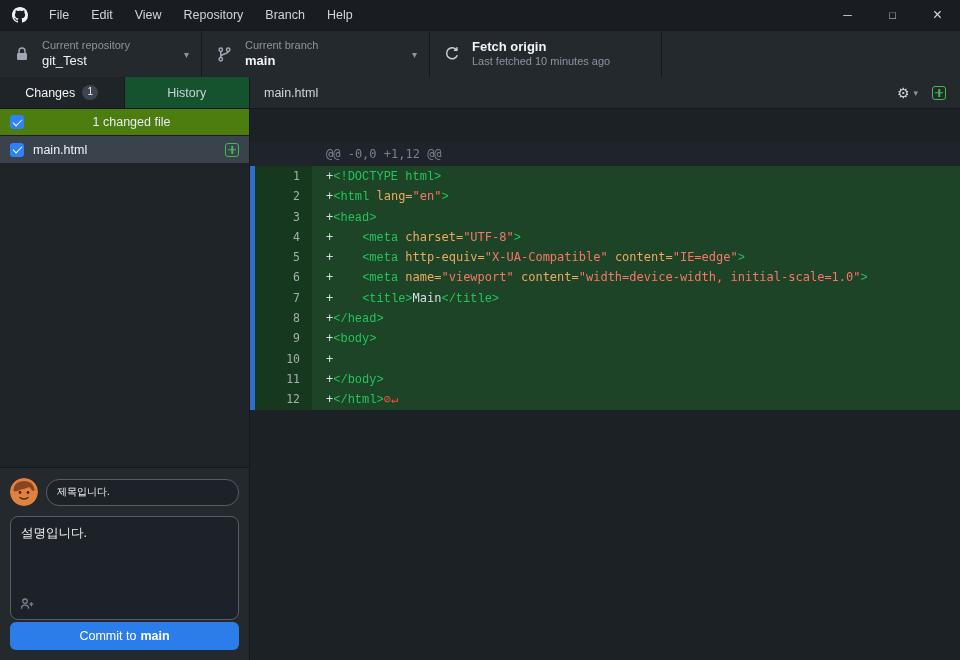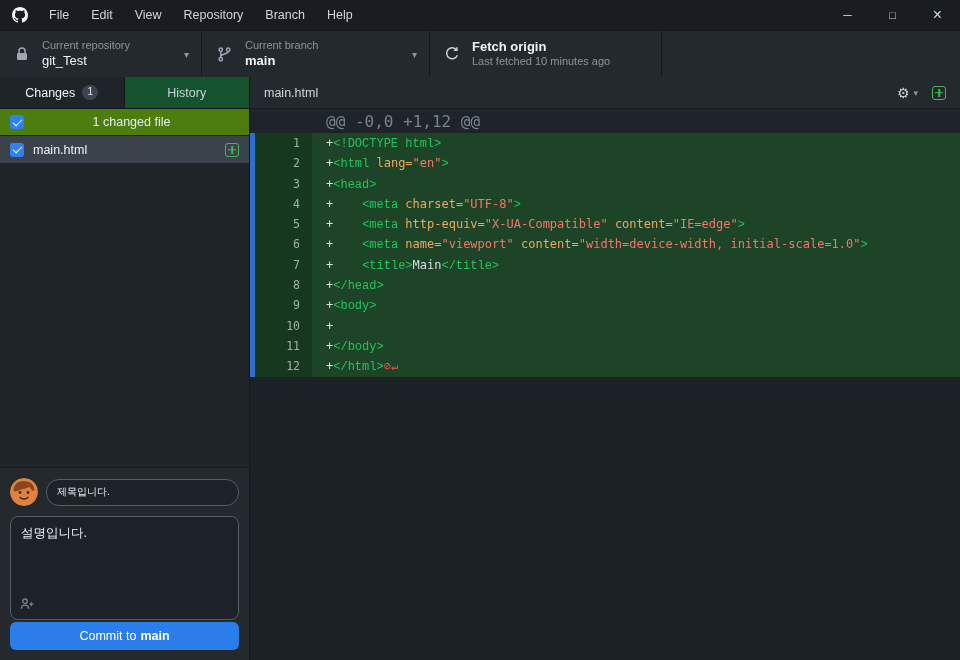--- a/index.html
+++ b/index.html
@@ -67,21 +67,21 @@
   .coauthor-btn { position:absolute; left:8px; bottom:7px; display:flex; }
   .commit-btn { margin-top:2px; width:100%; height:28px; background:#2b7de9; border:none; border-radius:6px; color:#fff; font-size:12.5px; font-family:"Liberation Sans", sans-serif; display:flex; align-items:center; justify-content:center; cursor:pointer; }
   .commit-btn b { margin-left:4px; }
 
   
   .diff-header { height:32px; flex:none; display:flex; align-items:center; background:#24292e; border-bottom:1px solid #15191d; padding:0 14px; }
   .diff-file-name { font-size:12.5px; color:#d1d5da; }
   .diff-header-right { margin-left:auto; display:flex; align-items:center; gap:4px; }
   .gear { font-size:14px; color:#c9d1d9; }
   .gear-caret { font-size:9px; color:#8b949e; margin-right:10px; }
-  .hunk-header { height:24px; flex:none; display:flex; align-items:center; padding-left:76px; font-family:"DejaVu Sans Mono", monospace; font-size:16px; color:#768390; background:#1f242a; }
+  .hunk-header { height:24px; flex:none; display:flex; align-items:center; padding-left:76px; font-family:"DejaVu Sans Mono", monospace; font-size:12px; color:#768390; background:#1f242a;margin-top:33px; }
   .diff-lines { flex:none; }
   .diff-row { display:flex; height:20.3px; font-family:"DejaVu Sans Mono", monospace; font-size:12px; line-height:20.3px; }
   .diff-gutter { width:62px; flex:none; background:#16381f; border-left:5px solid #316dca; text-align:right; padding-right:12px; color:rgba(209,213,218,0.75); font-size:11.5px; }
   .diff-code { flex:1; background:#1d4426; padding-left:14px; white-space:pre; overflow:hidden; }
   .diff-fill { flex:1; background:#1c2126; }
 
   .seg-p { color:#d7dee6; }
   .seg-t { color:#22c55e;font-family:Liberation Mono, monospace; }
   .seg-a { color:#eda95f; }
   .seg-s { color:#f77669; }

